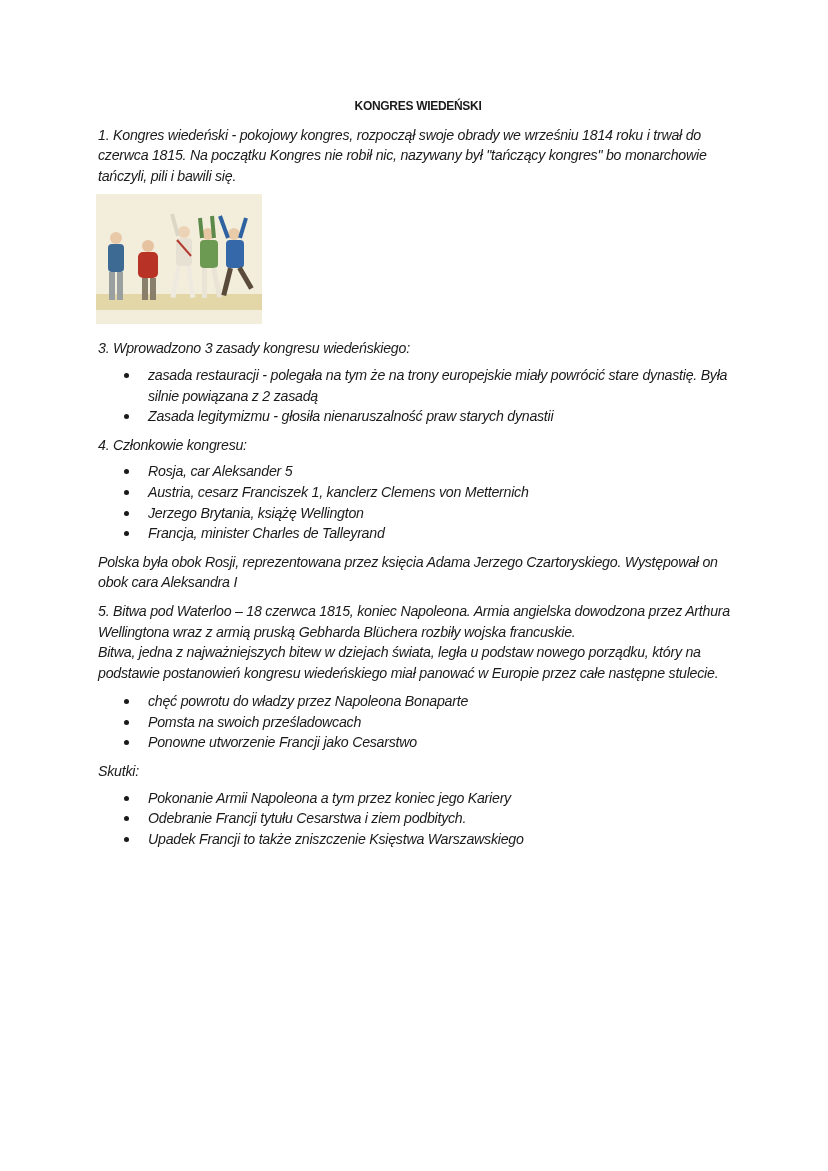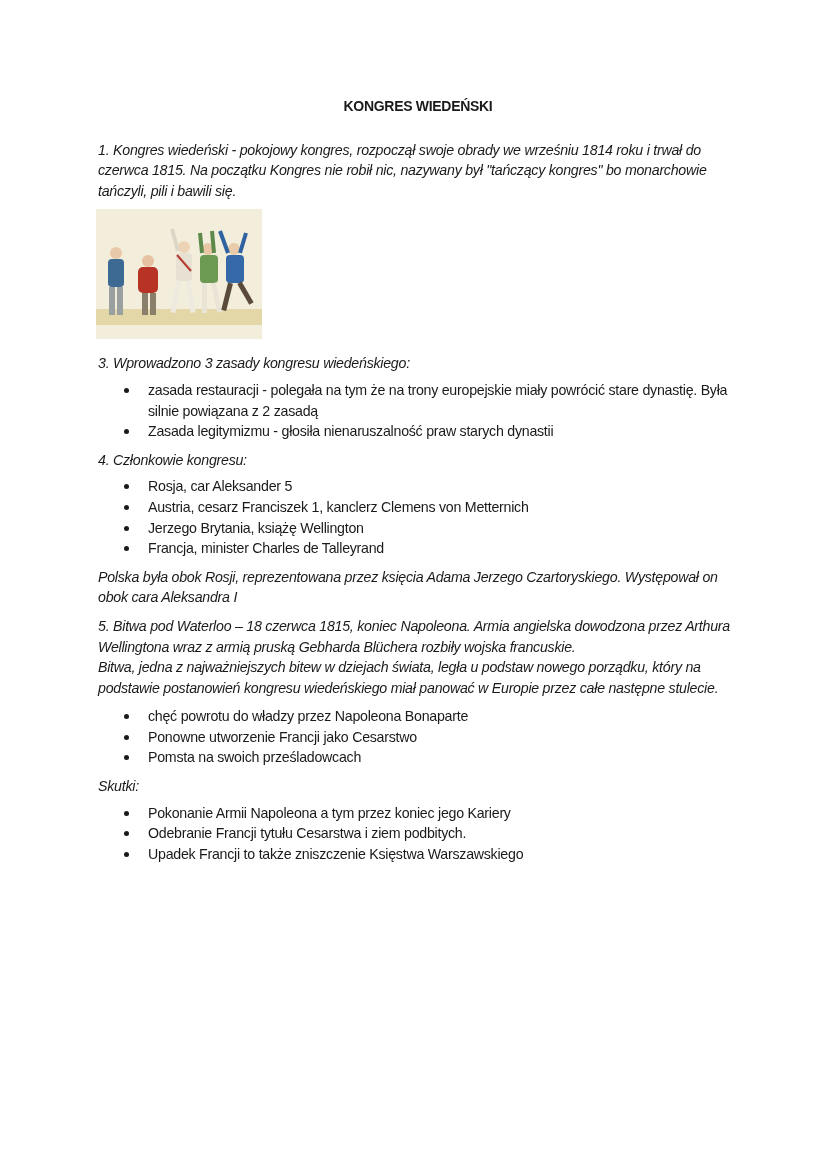--- a/index.html
+++ b/index.html
@@ -6,25 +6,25 @@
     body {
       width: 828px; height: 1171px; position: relative; overflow: hidden;
       font-family: "Liberation Sans", sans-serif;
       color: #1a1a1a;
     }
     .page {
       position: absolute; left: 98px; top: 96px; width: 640px;
       font-size: 14.2px; line-height: 20.6px; letter-spacing: -0.25px;
     }
     .title {
-      text-align: center; font-weight: bold; font-size: 14px; margin: 0 0 23px 0;
+      text-align: center; font-weight: bold; font-size: 12px; margin: 0 0 8px 0;
       letter-spacing: -0.3px;
     }
     p { margin: 0 0 8px 0; font-style: italic; }
-    ul { list-style: none; margin: 6px 0 8px 0; padding: 0; }
+    ul { list-style: none; margin: 6px 0 8px 0; padding: 0; font-style: italic; }
     ul li { position: relative; padding-left: 50px; }
     ul li::before {
       content: ""; position: absolute; left: 26px; top: 8px;
       width: 5px; height: 5px; border-radius: 50%; background: #1a1a1a;
     }
     .illustration {
       width: 166px; height: 130px; margin: 2px 0 14px -2px;
       background: #f4efdf; position: relative; overflow: hidden;
     }
     .illustration svg { display: block; }
@@ -90,22 +90,22 @@
     <li>Jerzego Brytania, książę Wellington</li>
     <li>Francja, minister Charles de Talleyrand</li>
   </ul>
   <p>Polska była obok Rosji, reprezentowana przez księcia Adama Jerzego Czartoryskiego. Występował on obok cara Aleksandra I</p>
 
   <p style="margin-bottom:0">5. Bitwa pod Waterloo – 18 czerwca 1815,  koniec Napoleona. Armia angielska dowodzona przez Arthura Wellingtona wraz z armią pruską Gebharda Blüchera rozbiły wojska francuskie.</p>
   <p>Bitwa, jedna z najważniejszych bitew w dziejach świata, legła u podstaw nowego porządku, który na podstawie postanowień kongresu wiedeńskiego miał panować w Europie przez całe następne stulecie.</p>
 
   <ul>
     <li>chęć powrotu do władzy przez Napoleona Bonaparte</li>
+    <li>Pomsta na swoich prześladowcach</li>
     <li>Ponowne utworzenie Francji jako Cesarstwo</li>
-    <li>Pomsta na swoich prześladowcach</li>
   </ul>
 
   <p class="gap-sm">Skutki:</p>
   <ul>
     <li>Pokonanie Armii Napoleona a tym przez koniec jego Kariery</li>
     <li>Odebranie Francji tytułu Cesarstwa i ziem podbitych.</li>
     <li>Upadek Francji to także zniszczenie Księstwa Warszawskiego</li>
   </ul>
 </div>
 

